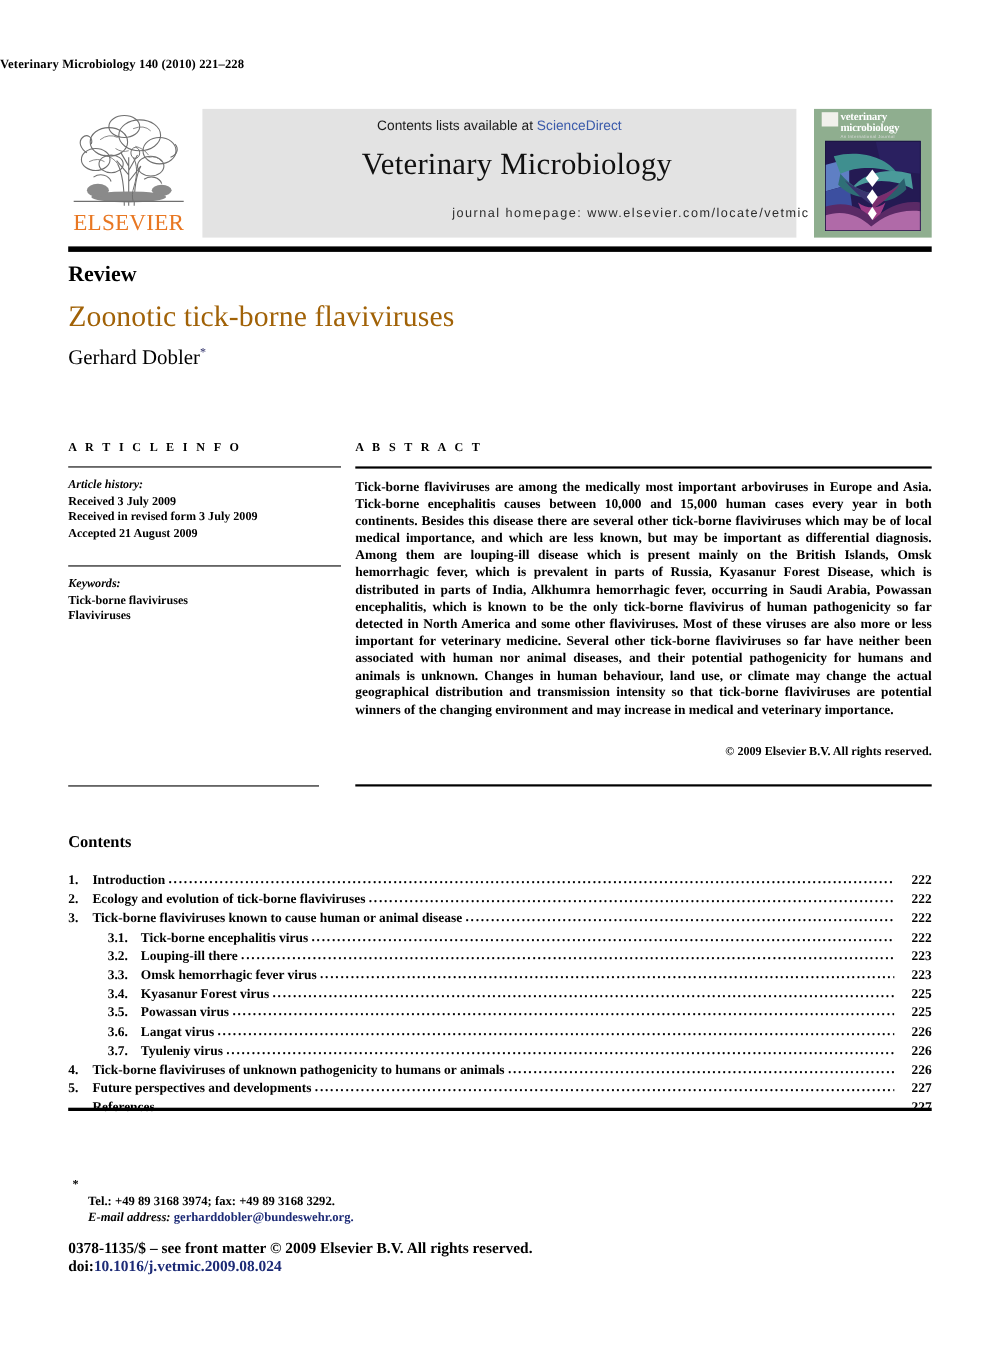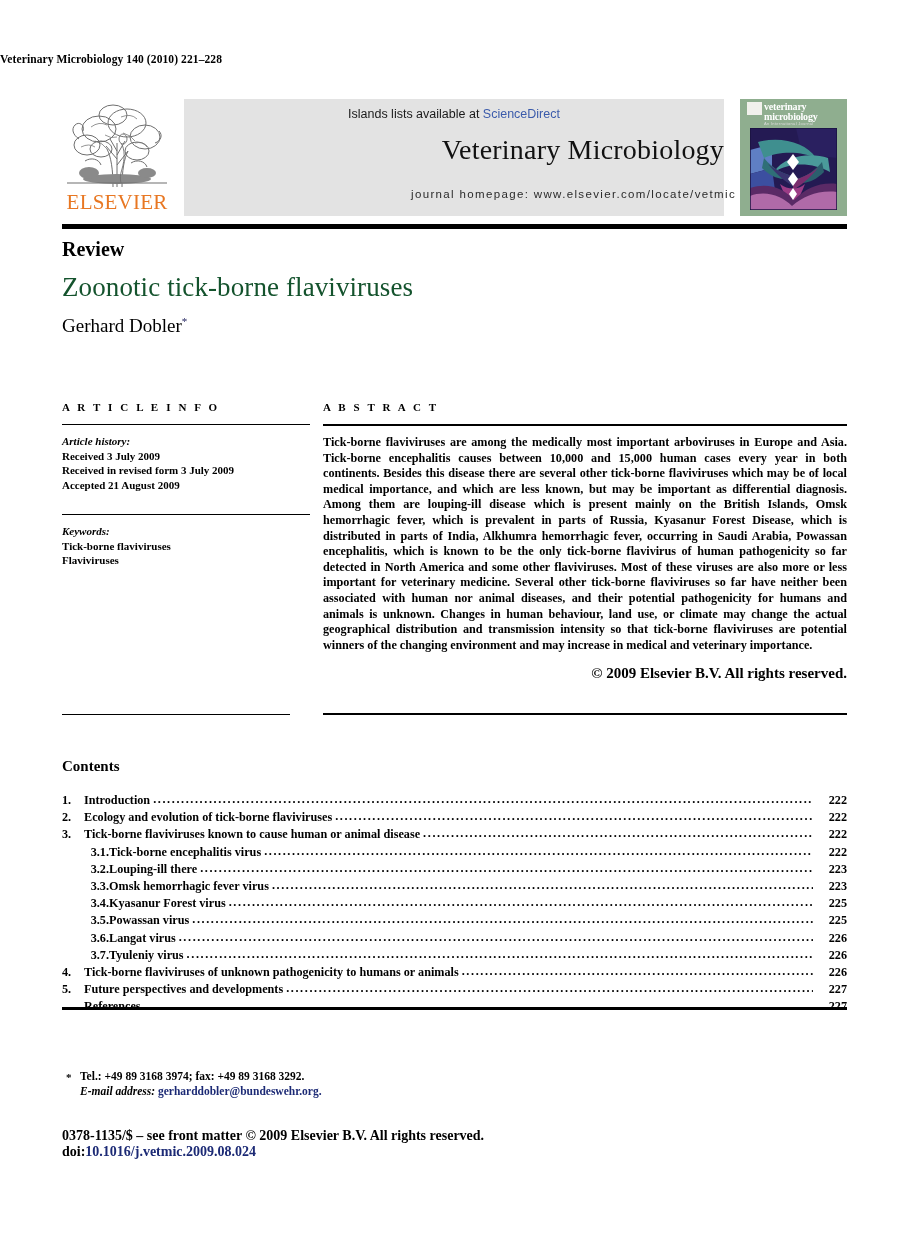--- a/index.html
+++ b/index.html
@@ -79,25 +79,26 @@
     font-size: 12.5px;
     color: #1a1a1a;
   }
   .sciencedirect {
     color: #3b5bab;
   }
   .banner-title {
     position: absolute;
     left: 0; top: 35px;
     width: 540px;
-    text-align: right;
+    text-align: center;
     font-family: "Liberation Serif", serif;
     font-size: 28px;
     color: #111111;
     letter-spacing: 0.2px;
+    padding-left: 16px;
   }
   .banner-homepage {
     position: absolute;
     left: 0; top: 89px;
     width: 540px;
     text-align: right;
     font-family: "Liberation Sans", sans-serif;
     font-size: 11.5px;
     letter-spacing: 1.35px;
     color: #2b2b2b;
@@ -157,21 +158,21 @@
   .doc-type {
     position: absolute;
     left: 62px; top: 238px;
     font-size: 20px;
     font-weight: bold;
   }
   .article-title {
     position: absolute;
     left: 62px; top: 272px;
     font-size: 27px;
-    color: #14532d;
+    color: #a16207;
     letter-spacing: 0.1px;
   }
   .author {
     position: absolute;
     left: 62px; top: 315px;
     font-size: 19px;
   }
   .author sup {
     font-size: 11px;
     color: #20215e;
@@ -222,22 +223,22 @@
     font-style: italic;
   }
   .abstract-body {
     margin-top: 9px;
     font-size: 12.2px;
     font-weight: bold;
     line-height: 15.6px;
     text-align: justify;
   }
   .copyright {
-    margin-top: 12px;
-    font-size: 15px;
+    margin-top: 24px;
+    font-size: 11px;
     font-weight: bold;
     text-align: right;
   }
   .info-rule-bottom {
     position: absolute;
     left: 62px; top: 714px;
     width: 228px;
     height: 1px;
     background: #000000;
   }
@@ -268,22 +269,21 @@
     align-items: baseline;
     height: 17.2px;
     white-space: nowrap;
   }
   .toc-num {
     width: 22px;
     flex: none;
   }
   .toc-row.lvl2 .toc-num {
     width: 30px;
-    margin-left: 17px;
-    text-align: right;
+    margin-left: 36px;
   }
   .toc-label {
     flex: none;
     padding-right: 3px;
   }
   .toc-dots {
     flex: 1 1 auto;
     overflow: hidden;
     letter-spacing: 1.6px;
     font-weight: bold;
@@ -310,21 +310,21 @@
     width: 430px;
     font-size: 11.5px;
     font-weight: bold;
     line-height: 15px;
   }
   .footnote .fn-mark {
     position: absolute;
     left: 0; top: 1px;
     font-size: 11px;
   }
-  .fn-line1 { margin-left: 14px; }
+  .fn-line1 { margin-left: 14px; margin-top: 16px; }
   .fn-line2 { margin-left: 14px; }
   .fn-em {
     font-style: italic;
   }
   .link-blue {
     color: #1c2a75;
   }
 
   .footer {
     position: absolute;
@@ -374,21 +374,21 @@
         <g stroke="#6f6f6f" stroke-width="0.9" fill="none">
           <path d="M56 44 C60 50 60 60 57 70 C55 76 55 80 56 84"></path>
           <ellipse cx="58" cy="40" rx="4" ry="5"></ellipse>
         </g>
       </svg>
       <div class="elsevier-word">ELSEVIER</div>
     </div>
 
     <div class="banner">
       <div class="banner-contents">
-        <span>Islands lists available at</span>
+        <span>Contents lists available at</span>
         <span class="sciencedirect">ScienceDirect</span>
       </div>
       <div class="banner-title">Veterinary Microbiology</div>
       <div class="banner-homepage">journal homepage: www.elsevier.com/locate/vetmic</div>
     </div>
 
     <div class="cover">
       <div class="cover-logo"></div>
       <div class="cover-name">
         <div>veterinary</div>

